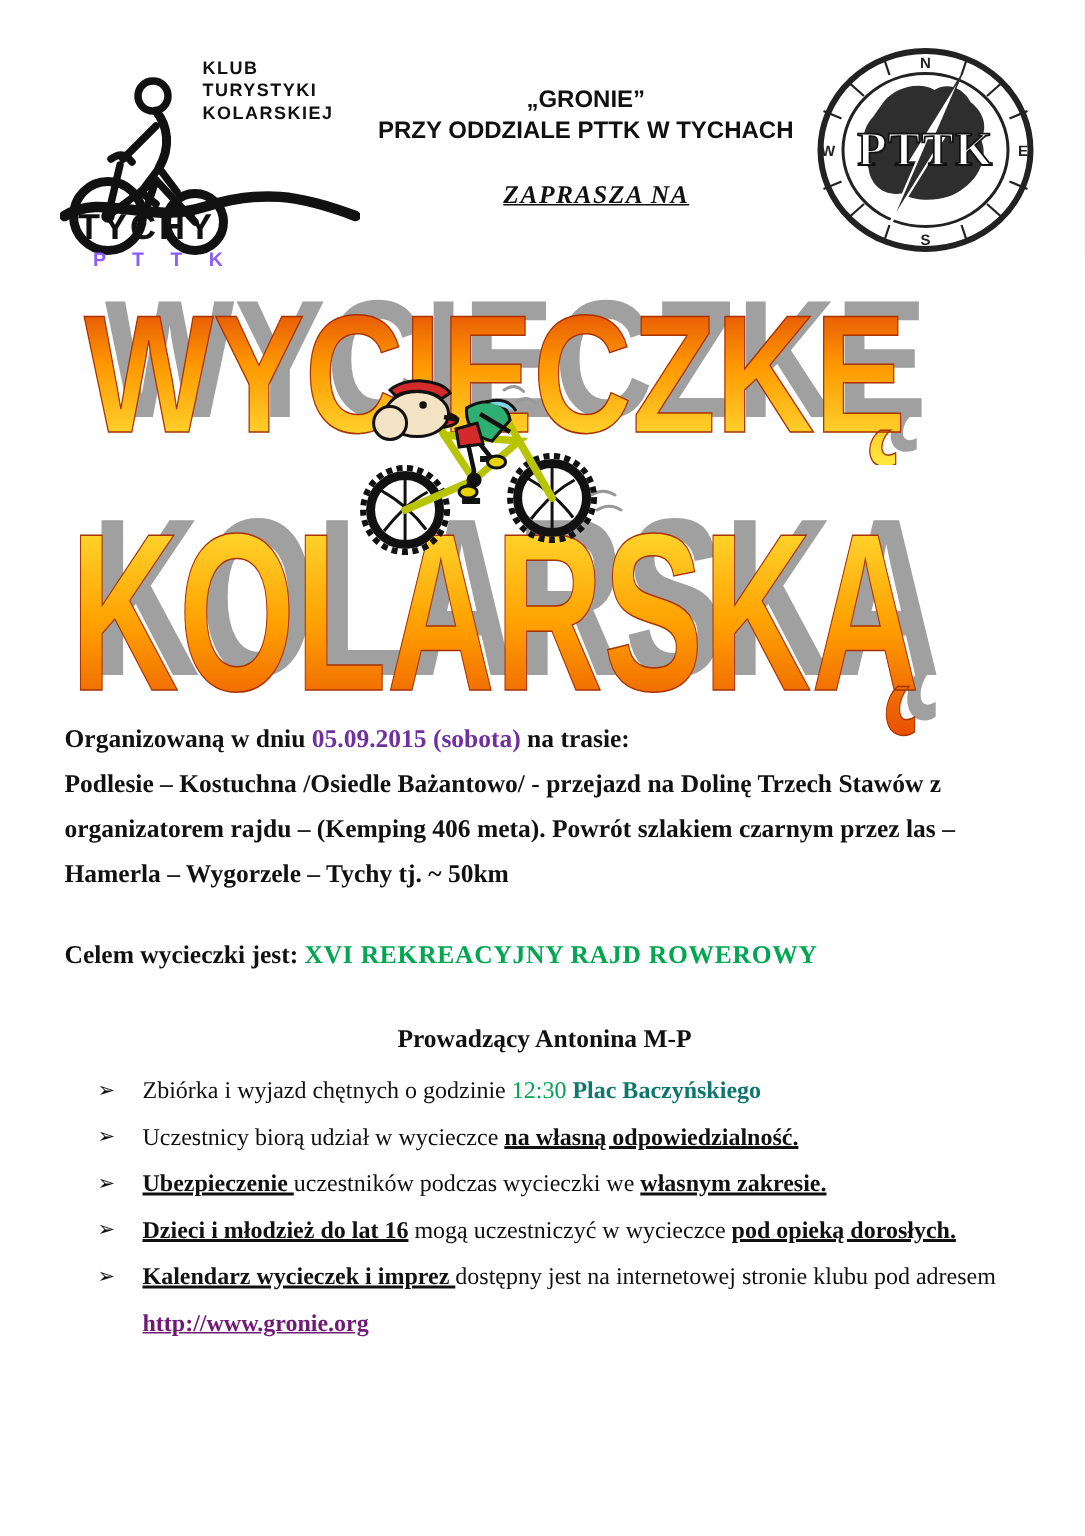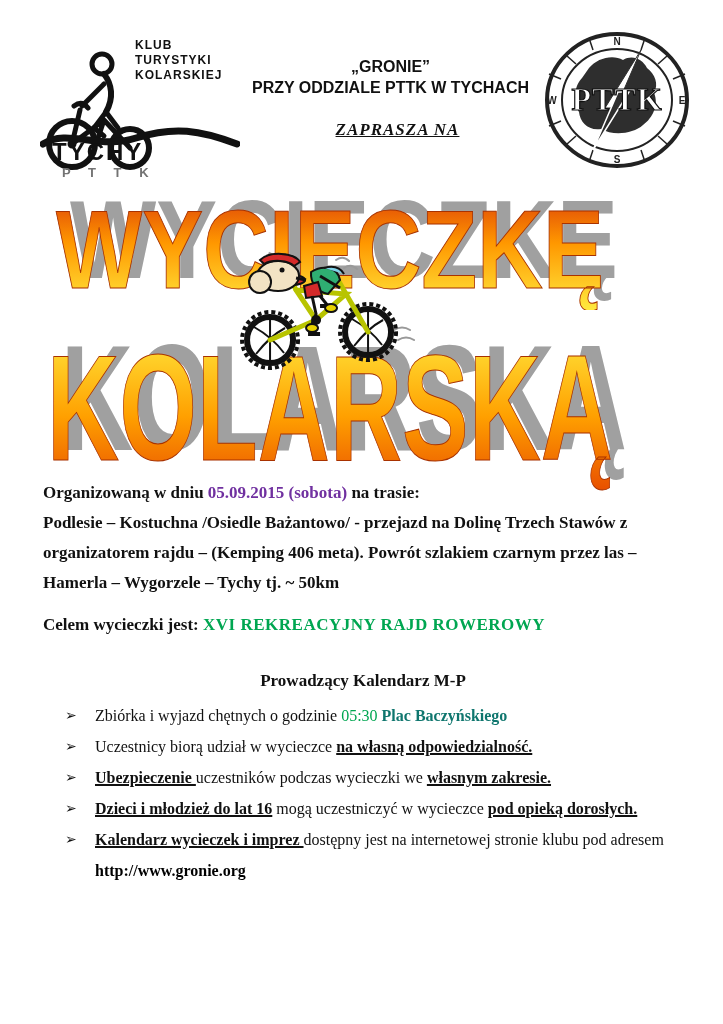--- a/index.html
+++ b/index.html
@@ -16,21 +16,21 @@
      line-height:15px;letter-spacing:1px;color:#111;}
   .logo-left .gronie{position:absolute;left:52px;top:52px;
      font-family:"Liberation Sans",sans-serif;font-weight:bold;font-size:38px;
      letter-spacing:1px;color:#111;}
   .logo-left .wave{position:absolute;left:0px;top:96px;}
   .logo-left .tychy{position:absolute;left:12px;top:108px;
      font-family:"Liberation Sans",sans-serif;font-weight:bold;font-size:24px;
      letter-spacing:2px;color:#111;}
   .logo-left .pttk-small{position:absolute;left:22px;top:135px;
      font-family:"Liberation Sans",sans-serif;font-weight:bold;font-size:13px;
-     letter-spacing:7px;color:#737373;}
+     letter-spacing:7px;color:#8b5cf6;}
   .bike-svg{position:absolute;left:0;top:10px;}
 
   
   .header-center{flex:1 1 auto;text-align:center;padding-top:26px;
      font-family:"Liberation Sans",sans-serif;font-weight:bold;color:#111;}
   .header-center .h-line{font-size:16px;line-height:21px;}
   .header-center .invite{display:inline-block;margin-top:22px;
      font-family:"Liberation Serif",serif;font-style:italic;font-weight:bold;
      font-size:17px;letter-spacing:1px;text-decoration:underline;margin-left:14px;}
 
@@ -42,30 +42,30 @@
   .art .word1{position:absolute;top:0;left:50%;transform:translateX(-50%);}
   .art .cartoon{position:absolute;top:60px;left:50%;transform:translateX(-53%);z-index:4;}
   .art .word2{position:absolute;top:148px;left:50%;transform:translateX(-50%);}
   .wordart-text{font-family:"Liberation Sans","DejaVu Sans",sans-serif;font-weight:bold;}
 
   
   .doc{position:absolute;top:478px;left:43px;right:40px;font-size:17px;line-height:30px;}
   .intro,.route-line{font-weight:bold;}
   .purple{color:#7030A0;}
   .green{color:#00A651;}
-  .goal{margin-top:12px;font-weight:bold;}
+  .goal{margin-top:24px;font-weight:bold;}
   .goal .green{letter-spacing:0.5px;}
   .leader{margin-top:26px;font-weight:bold;text-align:center;}
 
   .bullets{list-style:none;margin:4px 0 0 0;padding:0;font-size:16px;}
   .bullets li{position:relative;padding-left:52px;line-height:31px;font-weight:normal;}
   .bullets .marker{position:absolute;left:22px;top:0;font-size:14px;}
   .bu{font-weight:bold;text-decoration:underline;text-decoration-thickness:1.5px;}
   .bg{font-weight:bold;color:#0f766e;}
-  .link{font-weight:bold;color:#000000;}
+  .link{font-weight:bold;text-decoration:underline;color:#701a75;}
 </style>
 </head>
 <body>
 
 <div class="page">
 
   <div class="top">
 
     <div class="logo-left">
       <svg class="bike-svg" width="130" height="140" viewBox="0 0 130 140">
@@ -209,26 +209,26 @@
     </div>
 
     <div class="route-line">Podlesie – Kostuchna /Osiedle Bażantowo/ - przejazd na Dolinę Trzech Stawów  z</div>
     <div class="route-line">organizatorem  rajdu – (Kemping 406 meta). Powrót szlakiem czarnym przez las –</div>
     <div class="route-line">Hamerla – Wygorzele – Tychy tj. ~ 50km</div>
 
     <div class="goal">
       <span>Celem wycieczki jest:  </span><span class="green">XVI  REKREACYJNY RAJD ROWEROWY</span>
     </div>
 
-    <div class="leader">Prowadzący Kalendarz M-P</div>
+    <div class="leader">Prowadzący Antonina M-P</div>
 
     <ul class="bullets">
       <li>
         <span class="marker">➢</span>
-        <span>Zbiórka i wyjazd chętnych o godzinie </span><span class="green">05:30 </span><span class="bg">Plac  Baczyńskiego</span>
+        <span>Zbiórka i wyjazd chętnych o godzinie </span><span class="green">12:30 </span><span class="bg">Plac  Baczyńskiego</span>
       </li>
       <li>
         <span class="marker">➢</span>
         <span>Uczestnicy biorą udział w wycieczce </span><span class="bu">na własną odpowiedzialność.</span>
       </li>
       <li>
         <span class="marker">➢</span>
         <span class="bu"> Ubezpieczenie </span><span>uczestników podczas wycieczki we </span><span class="bu">własnym zakresie.</span>
       </li>
       <li>

